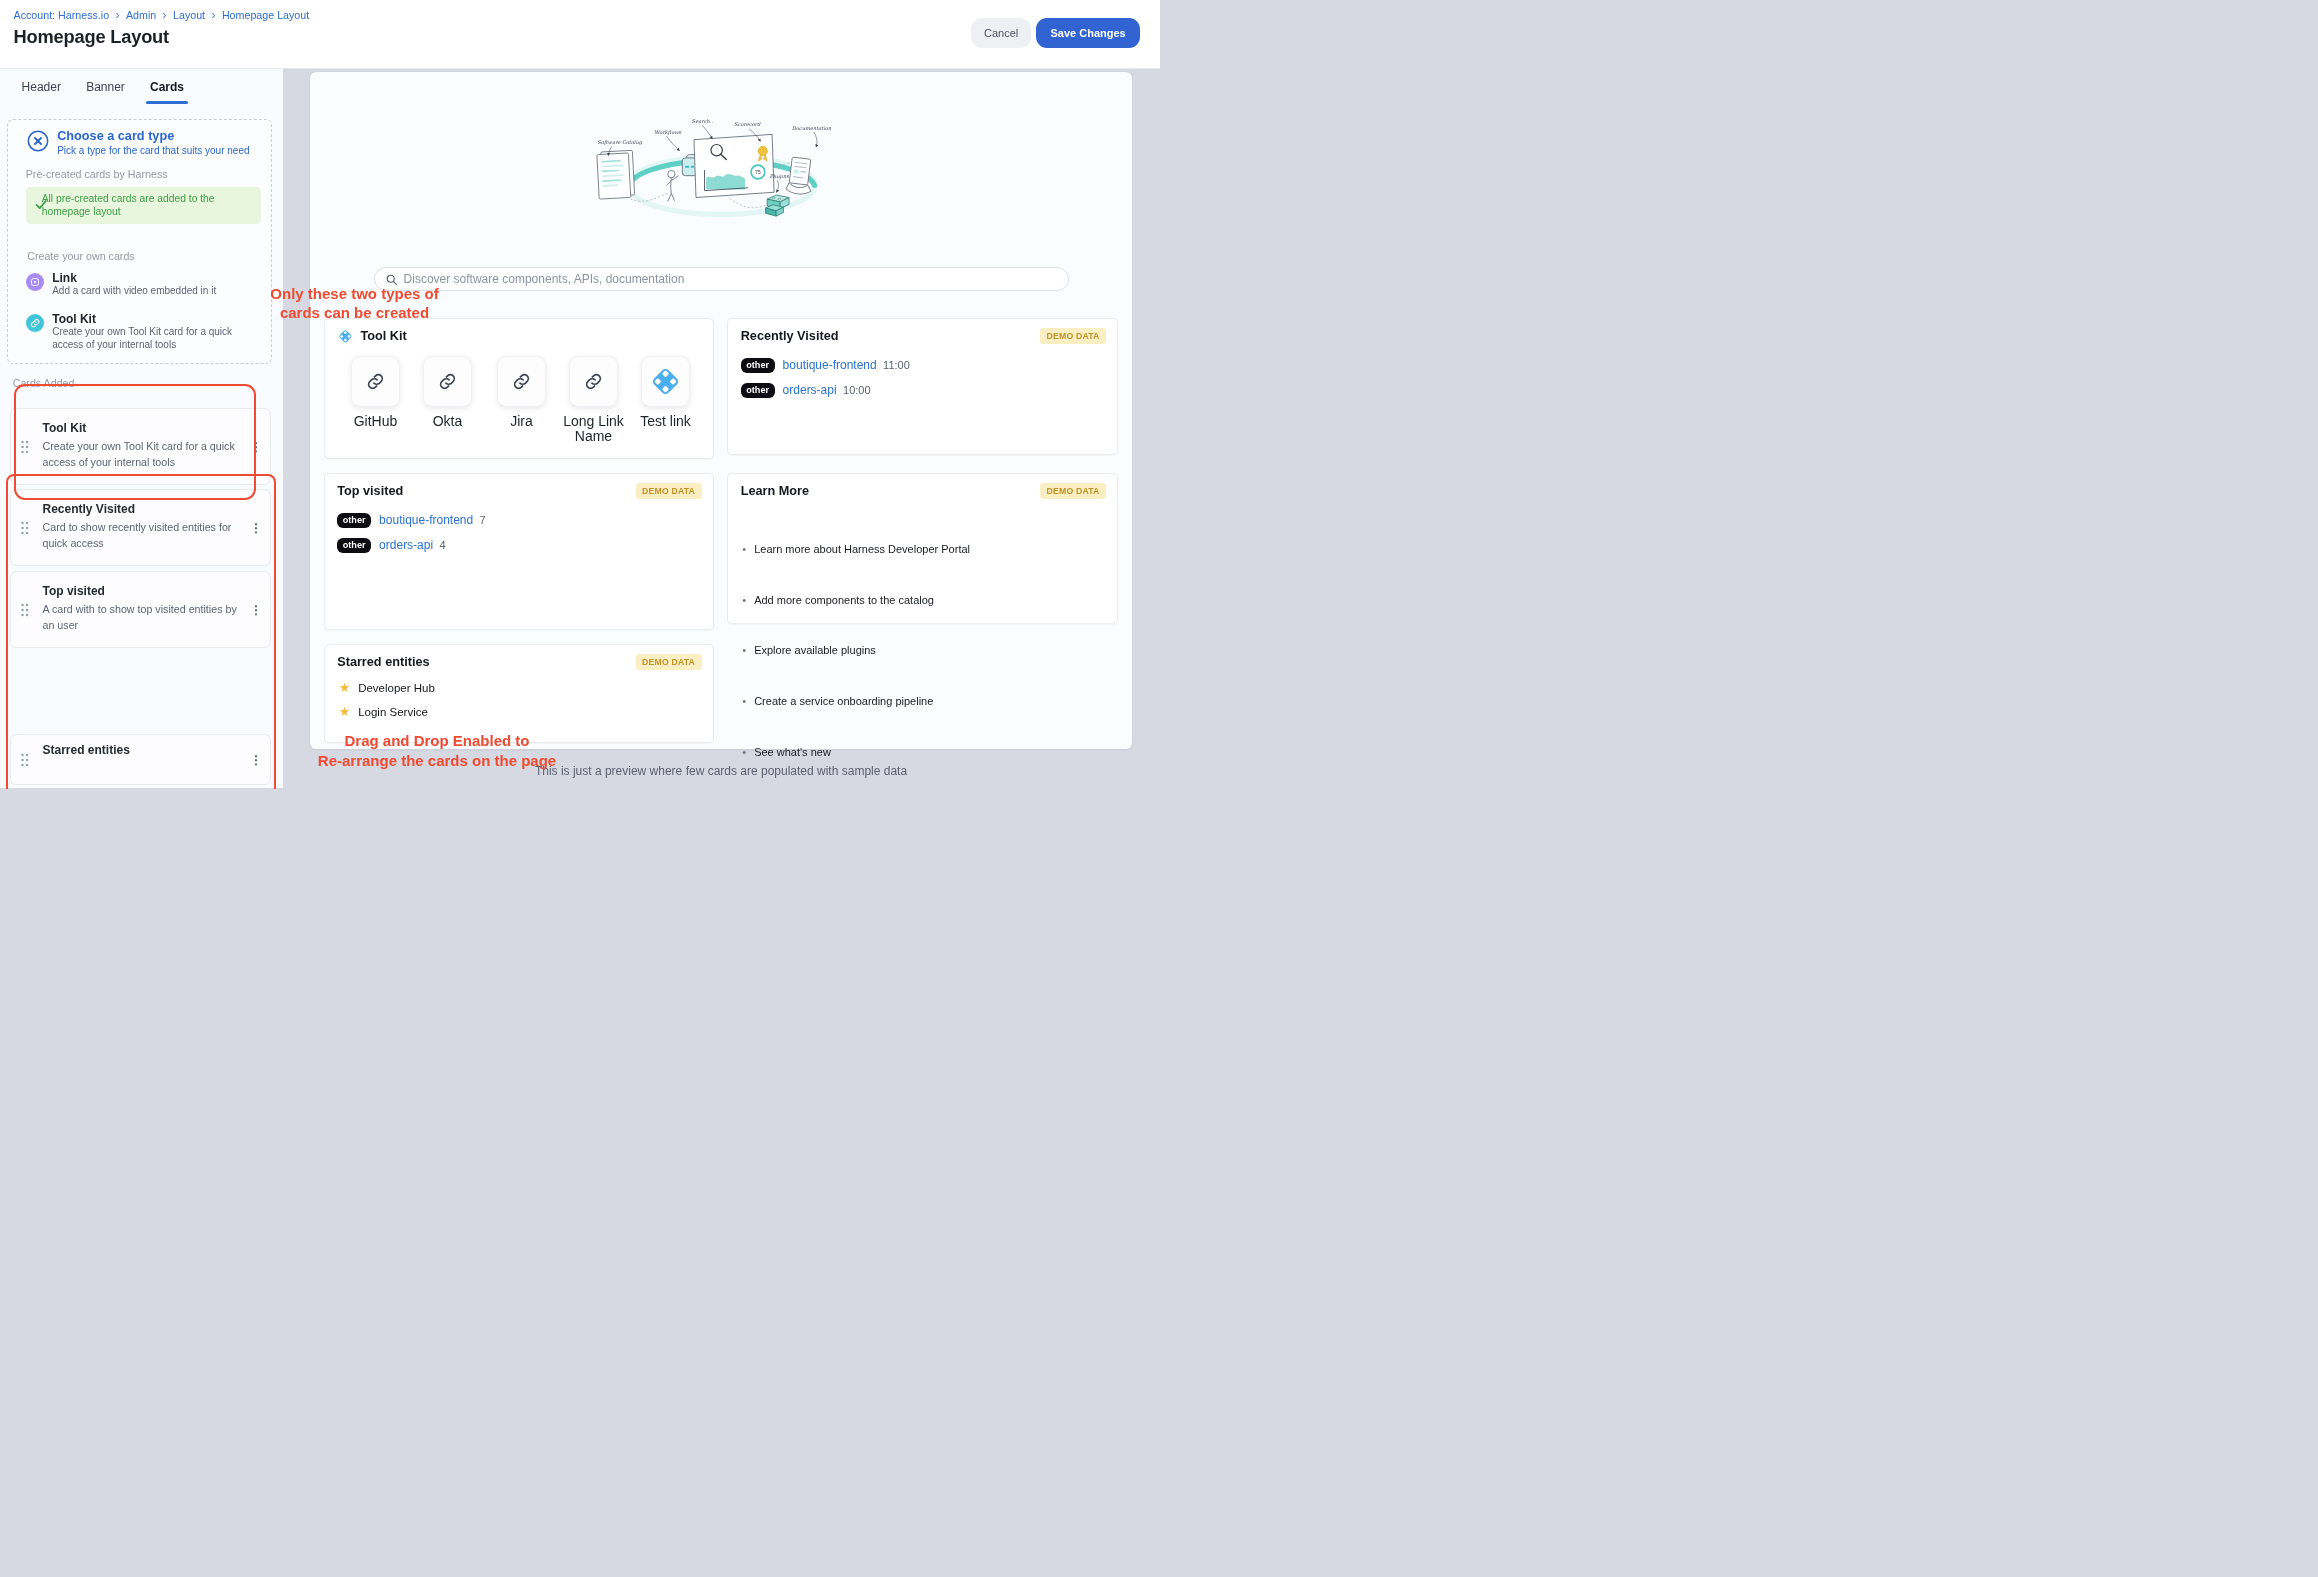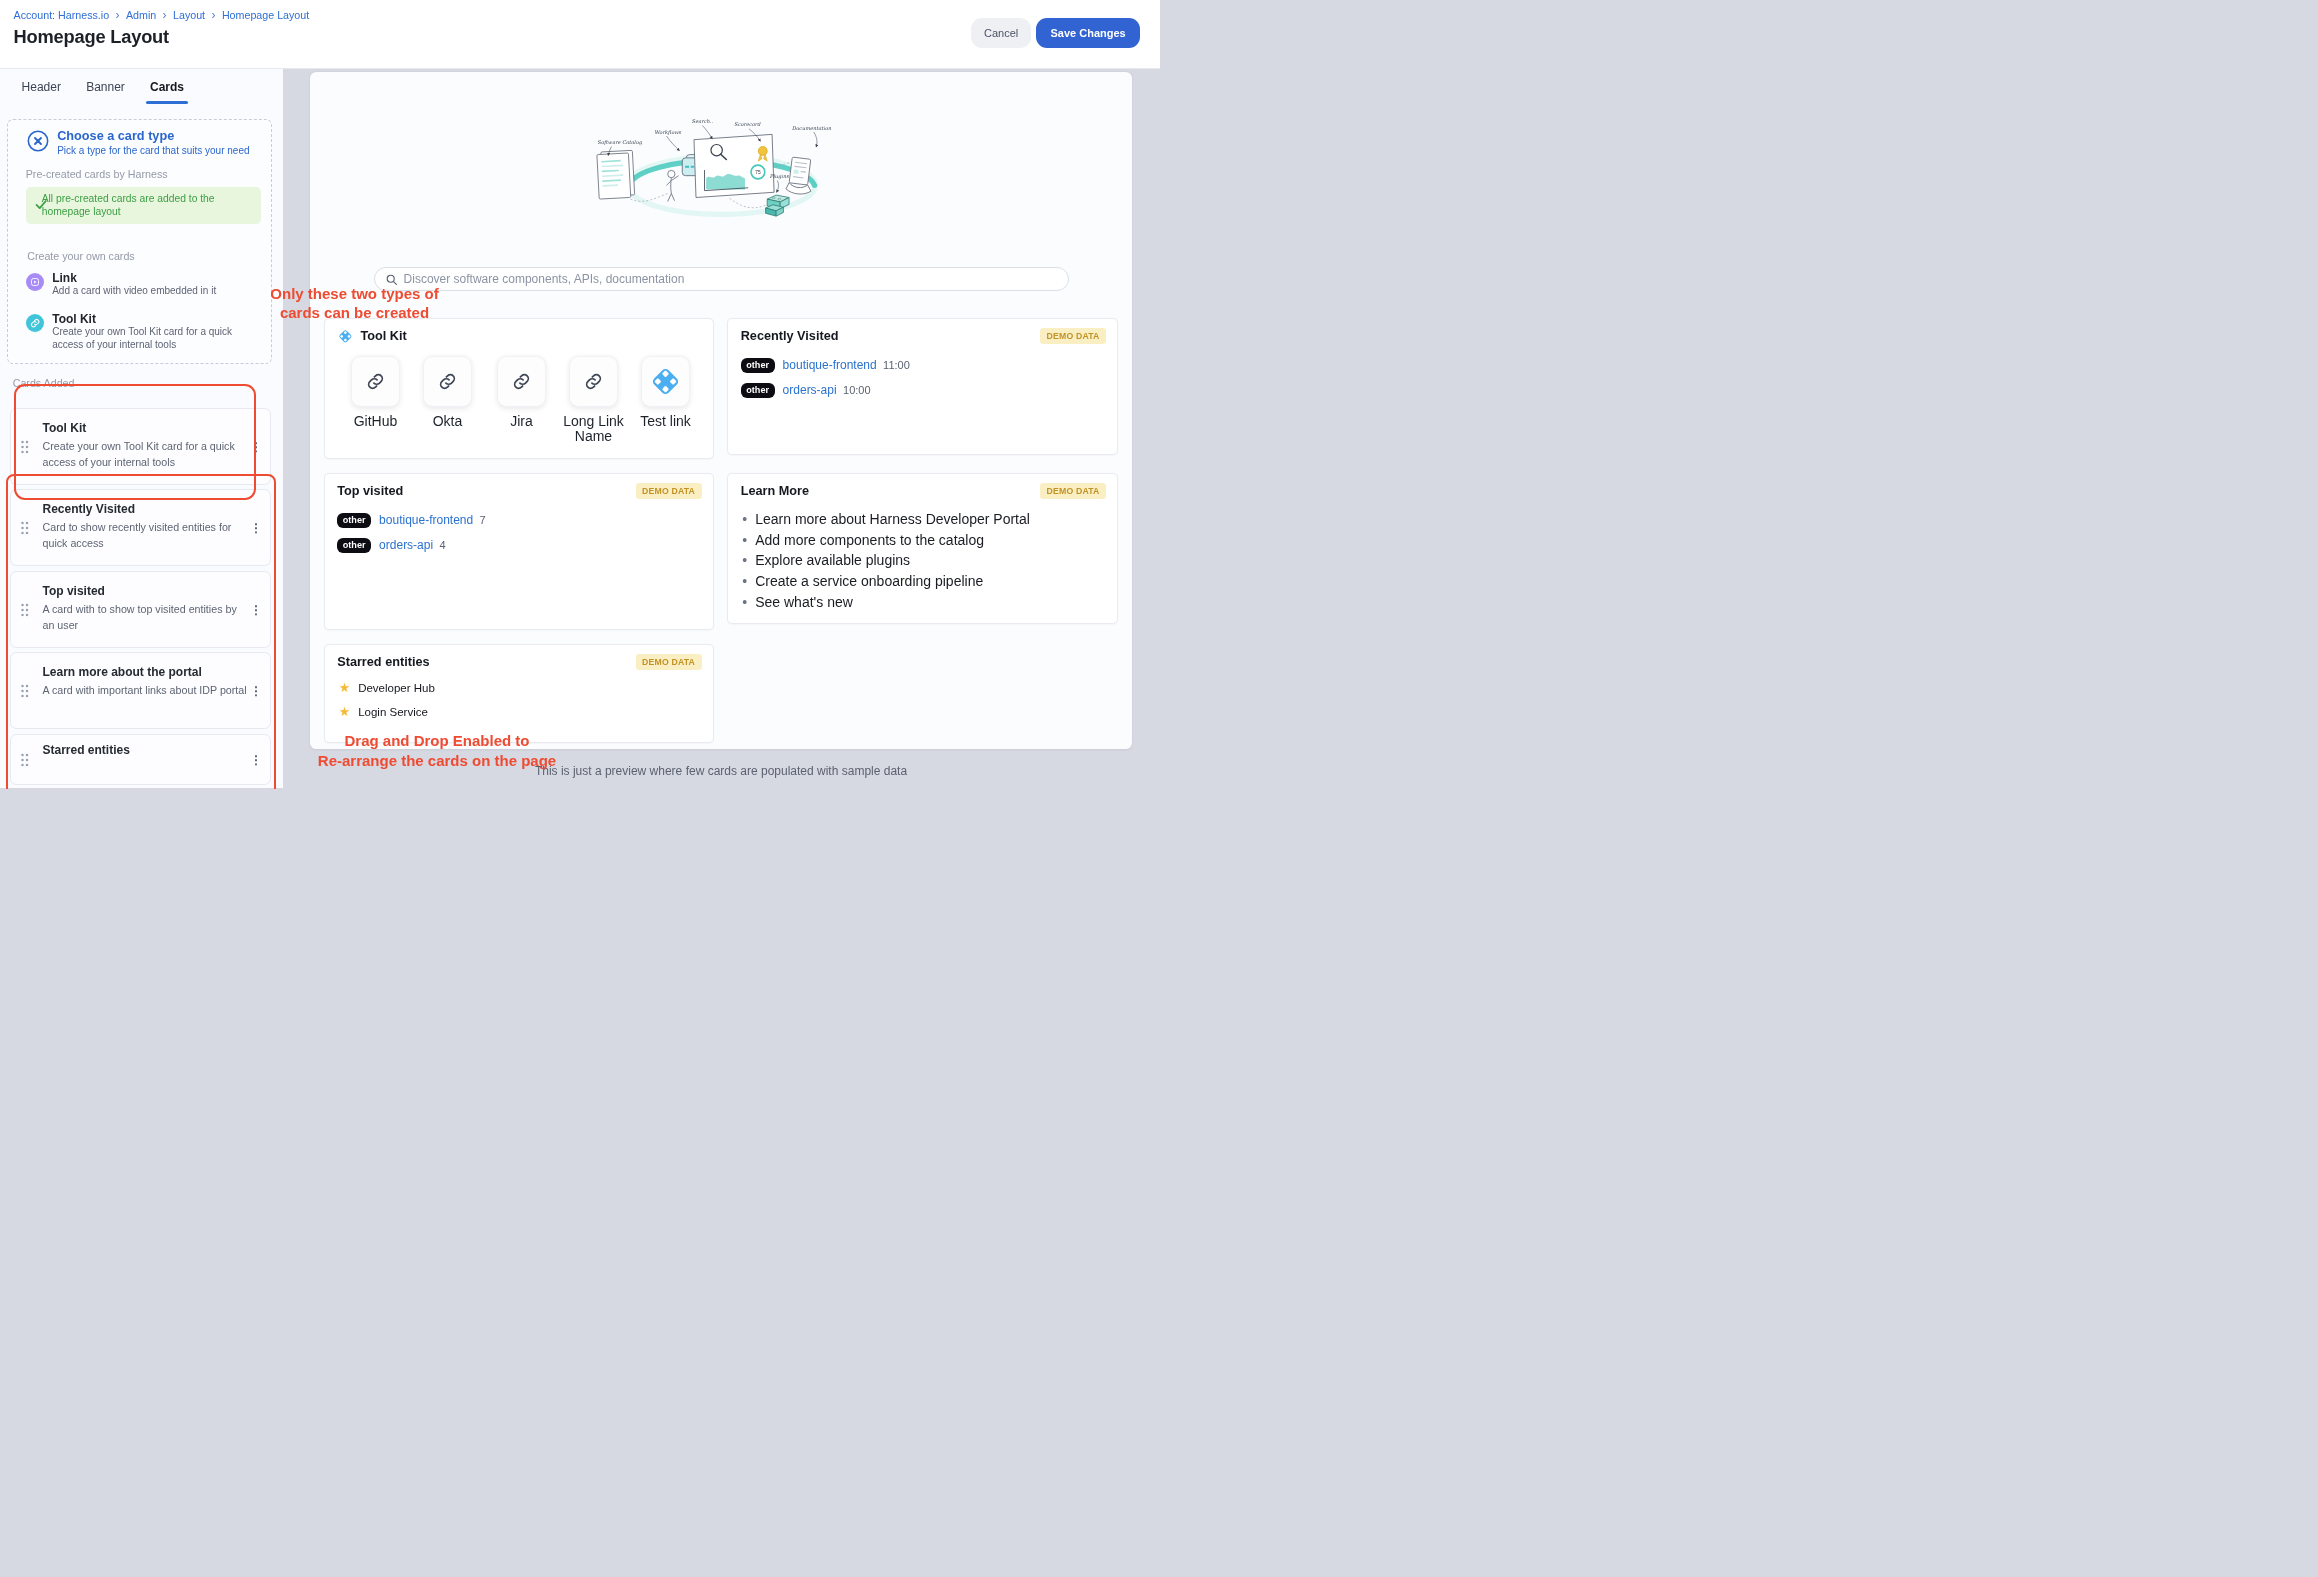--- a/index.html
+++ b/index.html
@@ -78,21 +78,21 @@
   .tile { width:49px; height:51px; margin:0 auto; background:#fdfdfe; border:0.8px solid #f1f2f6; border-radius:9.5px; box-shadow:0 1.6px 4.8px rgba(40,45,60,.10); display:flex; align-items:center; justify-content:center; }
   .tile-label { margin-top:7px; font-size:14px; line-height:15px; color:#1e232b; }
 
   .entity-row { position:absolute; left:12.7px; display:flex; align-items:center; }
   .er-1 { top:39px; } .er-2 { top:64px; }
   .tag { background:#0c0c12; color:#fff; font-size:9.1px; font-weight:600; padding:2.4px 5.6px; border-radius:6px; }
   .entity-link { font-size:12px; color:#2a72cf; font-weight:500; margin-left:8px; cursor:pointer; }
   .entity-val { font-size:11px; color:#5a6170; margin-left:6.4px; }
 
   .bullets { position:absolute; left:14.3px; top:35px; }
-  .bullet { font-size:14px; color:#191c22; line-height:20.7px; }
+  .bullet { font-size:11px; color:#191c22; line-height:20.7px;margin-top:30px; }
   .bullet::before { content:"•"; color:#6c7383; margin-right:8px; }
 
   .star-row { position:absolute; left:14.3px; display:flex; align-items:center; }
   .sr-1 { top:37px; } .sr-2 { top:61px; }
   .star { color:#f3bb3a; font-size:12.7px; line-height:1; }
   .star::before { content:"★"; }
   .star-label { font-size:11.5px; color:#14171d; margin-left:8px; }
 
   .footer-note { position:absolute; left:310px; top:764px; width:822px; text-align:center; font-size:12px; color:#5b6170; z-index:3; }
 
@@ -403,33 +403,20 @@
           <circle cx="7.5" cy="2.5" r="1.4"></circle>
           <circle cx="2.5" cy="8" r="1.4"></circle>
           <circle cx="7.5" cy="8" r="1.4"></circle>
           <circle cx="2.5" cy="13.5" r="1.4"></circle>
           <circle cx="7.5" cy="13.5" r="1.4"></circle>
         </svg>
       <div class="ai-title">Top visited</div>
       <div class="ai-desc">A card with to show top visited entities by an user</div>
       <div class="kebab"></div>
     </div>
-    <div class="added-item ai-4">
-      <svg class="drag-handle" viewBox="0 0 10 16" fill="#99a0b0">
-          <circle cx="2.5" cy="2.5" r="1.4"></circle>
-          <circle cx="7.5" cy="2.5" r="1.4"></circle>
-          <circle cx="2.5" cy="8" r="1.4"></circle>
-          <circle cx="7.5" cy="8" r="1.4"></circle>
-          <circle cx="2.5" cy="13.5" r="1.4"></circle>
-          <circle cx="7.5" cy="13.5" r="1.4"></circle>
-        </svg>
-      <div class="ai-title">Learn more about the portal</div>
-      <div class="ai-desc">A card with important links about IDP portal</div>
-      <div class="kebab"></div>
-    </div>
     <div class="added-item ai-5">
       <svg class="drag-handle" viewBox="0 0 10 16" fill="#99a0b0">
           <circle cx="2.5" cy="2.5" r="1.4"></circle>
           <circle cx="7.5" cy="2.5" r="1.4"></circle>
           <circle cx="2.5" cy="8" r="1.4"></circle>
           <circle cx="7.5" cy="8" r="1.4"></circle>
           <circle cx="2.5" cy="13.5" r="1.4"></circle>
           <circle cx="7.5" cy="13.5" r="1.4"></circle>
         </svg>
       <div class="ai-title">Starred entities</div>

